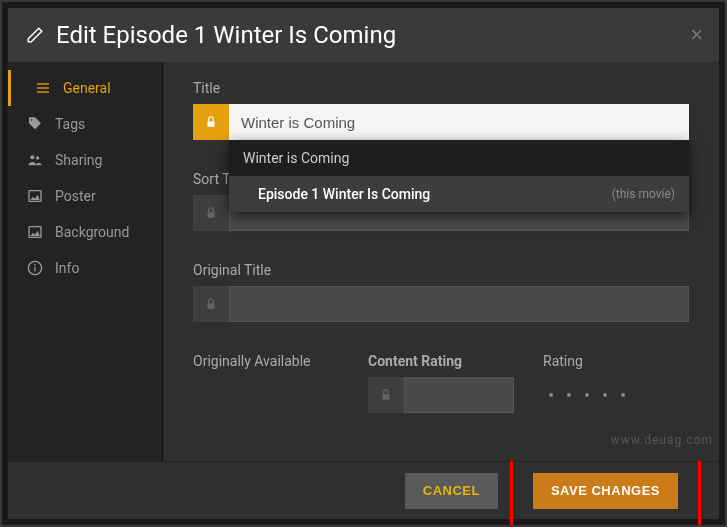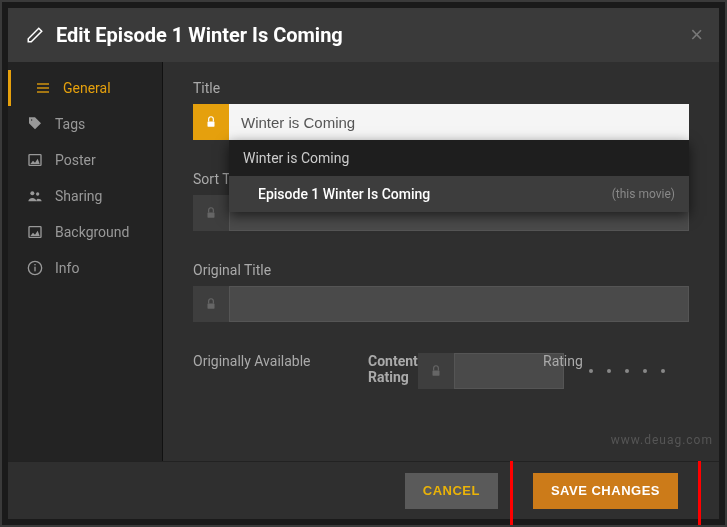--- a/index.html
+++ b/index.html
@@ -24,21 +24,21 @@
   .modal-header {
     height: 54px;
     background: #3a3a3a;
     display: flex;
     align-items: center;
     padding: 0 18px;
     color: #fff;
     position: relative;
   }
   .modal-header .icon { margin-right: 12px; color: #fff; }
-  .modal-header h1 { font-size: 20px; font-weight: 700; }
+  .modal-header h1 { font-size: 24px; font-weight: 400; }
   .close-btn {
     position: absolute; right: 16px; top: 14px;
     color: #777; font-size: 22px; cursor: pointer;
     background: none; border: none;
   }
   .modal-body {
     flex: 1;
     display: flex;
     overflow: hidden;
   }
@@ -112,21 +112,21 @@
     padding: 10px 14px;
     font-size: 14px;
     color: #ccc;
     display: flex;
     justify-content: space-between;
     align-items: center;
   }
   .ac-item.highlight { background: #3d3d3d; color: #fff; font-weight: 500; padding-left: 29px; }
   .ac-item .hint { color: #888; font-size: 12px; font-weight: 400; }
   .row { display: flex; margin-bottom: 18px; gap: 0; }
-  .row .col { display: flex; flex-direction: row; }
+  .row .col { display: flex; flex-direction: column; }
   .grey-bar {
     display:flex;
   }
   .small-input {
     height: 36px; background: #4a4a4a; border: 1px solid #555;
   }
   .date-val {
     height:36px; background:#4a4a4a; border:1px solid #555;
     width:110px; display:flex; align-items:center; justify-content:center;
     color:#ddd; font-size:14px; font-weight:600;
@@ -203,35 +203,35 @@
         <span class="icon">
           <svg width="16" height="16" viewBox="0 0 24 24" fill="currentColor">
               <path d="M21 11l-9-9H3v9l9 9 9-9zM7 7a1 1 0 110-2 1 1 0 010 2z"></path>
             </svg>
         </span>
         <span>Tags</span>
       </div>
       <div class="sidebar-item">
         <span class="icon">
           <svg width="16" height="16" viewBox="0 0 24 24" fill="currentColor">
-              <rect x="3" y="4" width="18" height="16" rx="1" fill="none" stroke="currentColor" stroke-width="2"></rect>
-              <path d="M5 18l4-5 3 3 4-6 3 8H5z"></path>
-            </svg>
-        </span>
-        <span>Poster</span>
-      </div>
-      <div class="sidebar-item">
-        <span class="icon">
-          <svg width="16" height="16" viewBox="0 0 24 24" fill="currentColor">
               <circle cx="8" cy="8" r="3"></circle>
               <circle cx="16" cy="9" r="2.5"></circle>
               <path d="M2 20c0-3 3-5 6-5s6 2 6 5H2zm12 0c0-2 .5-3 2-4 3 0 6 1 6 4h-8z"></path>
             </svg>
         </span>
         <span>Sharing</span>
+      </div>
+      <div class="sidebar-item">
+        <span class="icon">
+          <svg width="16" height="16" viewBox="0 0 24 24" fill="currentColor">
+              <rect x="3" y="4" width="18" height="16" rx="1" fill="none" stroke="currentColor" stroke-width="2"></rect>
+              <path d="M5 18l4-5 3 3 4-6 3 8H5z"></path>
+            </svg>
+        </span>
+        <span>Poster</span>
       </div>
       <div class="sidebar-item">
         <span class="icon">
           <svg width="16" height="16" viewBox="0 0 24 24" fill="currentColor">
               <rect x="3" y="4" width="18" height="16" rx="1" fill="none" stroke="currentColor" stroke-width="2"></rect>
               <path d="M5 18l4-5 3 3 4-6 3 8H5z"></path>
             </svg>
         </span>
         <span>Background</span>
       </div>

